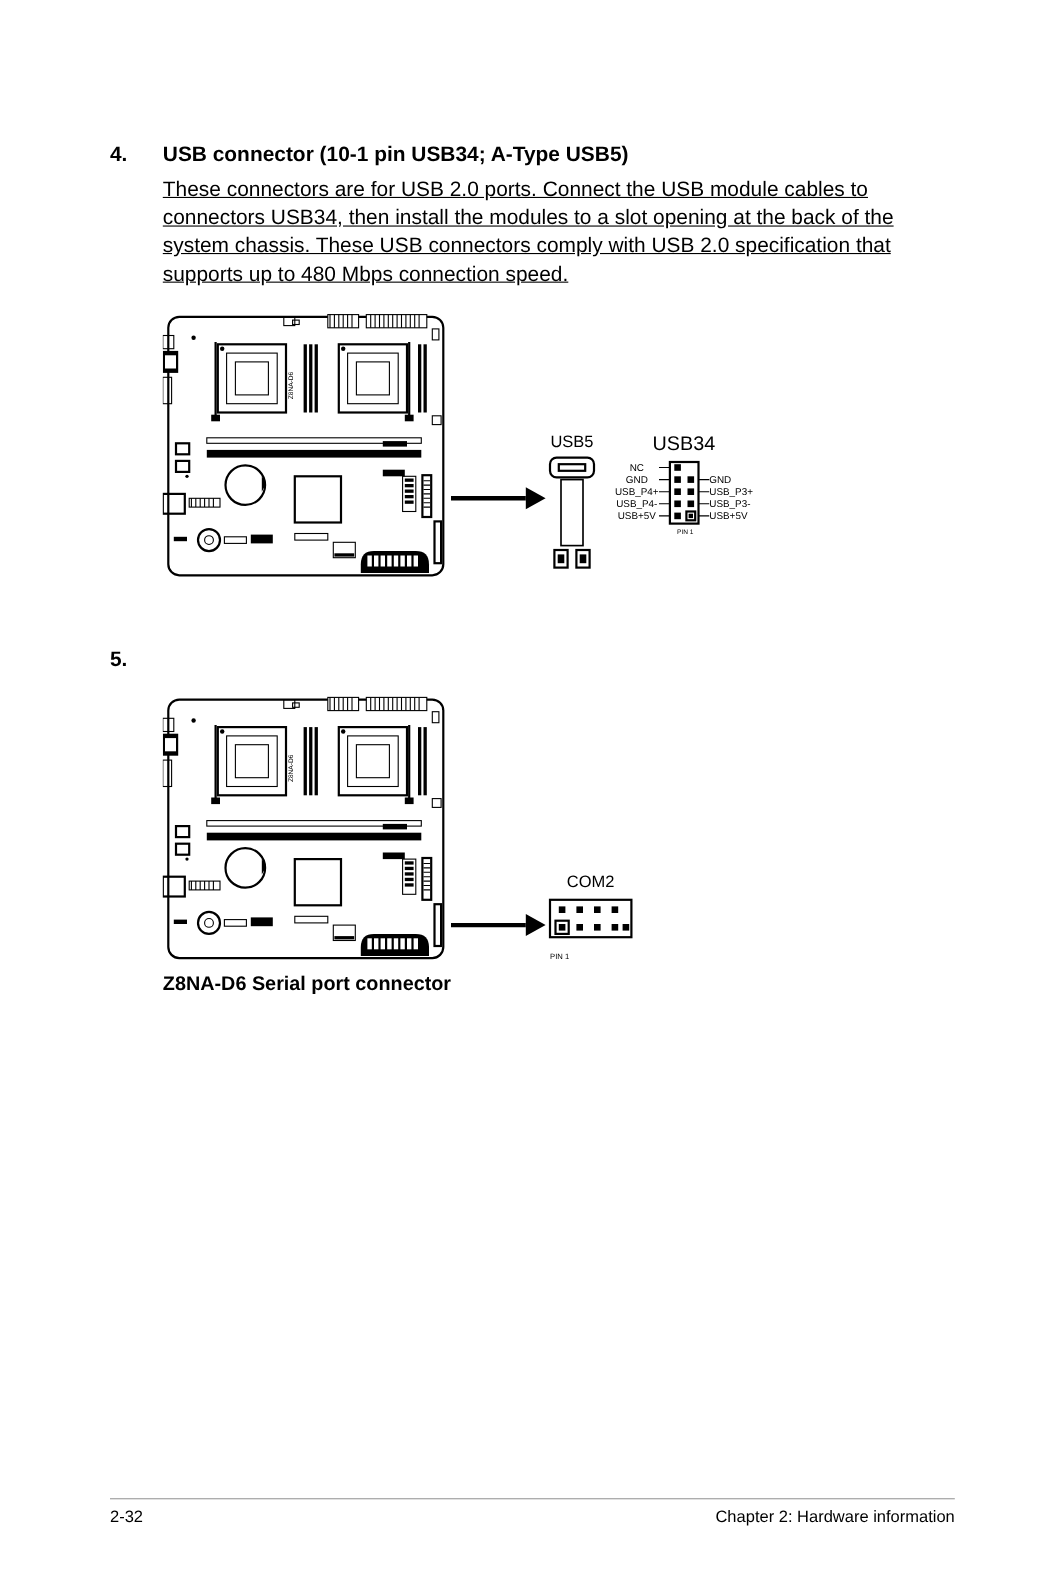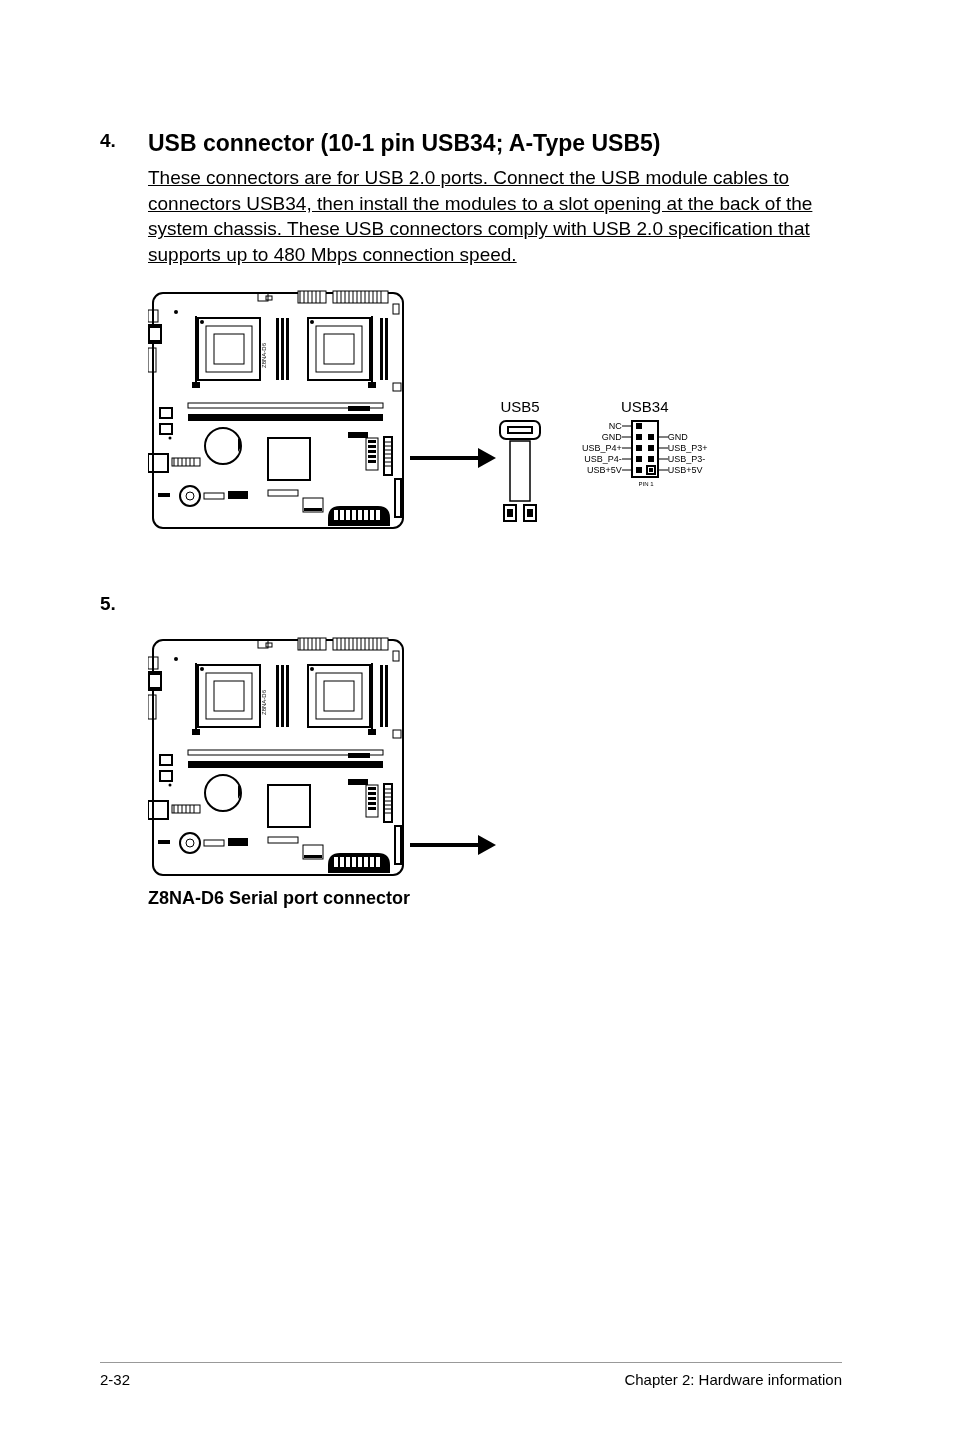--- a/index.html
+++ b/index.html
@@ -24,42 +24,42 @@
 }
 .sec-num {
   width: 48px;
   font-weight: bold;
   font-size: 19px;
   flex-shrink: 0;
 }
 .sec-body { flex: 1; }
 .sec-title {
   font-weight: bold;
-  font-size: 23px;
+  font-size: 19px;
   margin-bottom: 8px;
 }
 .sec-text {
   font-size: 19px;
   line-height: 1.35;
   text-decoration: underline;
 }
 .figure {
   margin: 20px 0 60px 48px;
 }
 .fig-caption {
   font-weight: bold;
   font-size: 18px;
   margin-top: 8px;
 }
 .board-svg { }
 .footer {
   position: absolute;
   bottom: 50px;
   left: 100px;
-  right: 112px;
+  right: 86px;
   border-top: 1px solid #999;
   padding-top: 8px;
   display: flex;
   justify-content: space-between;
   font-size: 15px;
 }
 .fig-row {
   display: flex;
   align-items: center;
   gap: 0;
@@ -230,42 +230,42 @@
       <svg class="board-svg" width="260" height="245">
         <use href="#mb-outline"></use>
 
       </svg>
 
       <svg width="90" height="245">
         <line x1="2" y1="170" x2="70" y2="170" stroke="#000" stroke-width="4"></line>
         <polygon points="70,160 88,170 70,180" fill="#000"></polygon>
       </svg>
 
-      <div style="display:flex; gap:40px; align-items:flex-start; margin-top:110px;">
+      <div style="display:flex; gap:17px; align-items:flex-start; margin-top:110px;">
 
         <div style="text-align:center;">
           <div style="font-size:15px; margin-bottom:4px;">USB5</div>
           <svg width="44" height="110">
             <rect x="2" y="2" width="40" height="18" rx="6" fill="none" stroke="#000" stroke-width="2"></rect>
             <rect x="10" y="8" width="24" height="6" fill="none" stroke="#000" stroke-width="2"></rect>
 
             <rect x="12" y="22" width="20" height="60" fill="none" stroke="#000" stroke-width="1.5"></rect>
 
             <rect x="6" y="86" width="12" height="16" fill="none" stroke="#000" stroke-width="2"></rect>
             <rect x="9" y="90" width="6" height="8" fill="#000"></rect>
             <rect x="26" y="86" width="12" height="16" fill="none" stroke="#000" stroke-width="2"></rect>
             <rect x="29" y="90" width="6" height="8" fill="#000"></rect>
           </svg>
         </div>
 
         <div style="text-align:center;">
-          <div style="font-size:15px; margin-bottom:4px;">USB34</div>
+          <div style="font-size:18px; margin-bottom:4px;">USB34</div>
           <div style="display:flex; align-items:flex-start;">
 
-            <div class="pin-labels" style="text-align:right; margin-top:2px;">
+            <div class="pin-labels" style="margin-top:2px;">
               <div style="height:11px;">NC</div>
               <div style="height:11px;">GND</div>
               <div style="height:11px;">USB_P4+</div>
               <div style="height:11px;">USB_P4-</div>
               <div style="height:11px;">USB+5V</div>
             </div>
 
             <svg width="46" height="70">
 
               <line x1="0" y1="7" x2="10" y2="7" stroke="#000"></line>
@@ -316,20 +316,39 @@
   <div class="figure" style="margin-bottom:20px;">
     <div class="fig-row">
       <svg class="board-svg" width="260" height="245">
         <use href="#mb-outline"></use>
       </svg>
       <svg width="90" height="245">
         <line x1="2" y1="210" x2="70" y2="210" stroke="#000" stroke-width="4"></line>
         <polygon points="70,200 88,210 70,220" fill="#000"></polygon>
       </svg>
 
+      <div style="margin-top:160px;">
+        <div style="font-size:15px; text-align:center; margin-bottom:6px;">COM2</div>
+        <svg width="78" height="46">
+          <rect x="2" y="2" width="74" height="34" fill="none" stroke="#000" stroke-width="2"></rect>
+
+          <rect x="10" y="8" width="6" height="6" fill="#000"></rect>
+          <rect x="26" y="8" width="6" height="6" fill="#000"></rect>
+          <rect x="42" y="8" width="6" height="6" fill="#000"></rect>
+          <rect x="58" y="8" width="6" height="6" fill="#000"></rect>
+
+          <rect x="7" y="21" width="12" height="12" fill="none" stroke="#000" stroke-width="2"></rect>
+          <rect x="10" y="24" width="6" height="6" fill="#000"></rect>
+          <rect x="26" y="24" width="6" height="6" fill="#000"></rect>
+          <rect x="42" y="24" width="6" height="6" fill="#000"></rect>
+          <rect x="58" y="24" width="6" height="6" fill="#000"></rect>
+          <rect x="68" y="24" width="6" height="6" fill="#000"></rect>
+        </svg>
+        <div style="font-size:7px; margin-left:2px;">PIN 1</div>
+      </div>
     </div>
     <div class="fig-caption">Z8NA-D6 Serial port connector</div>
   </div>
 
   <div class="footer">
     <span>2-32</span>
     <span>Chapter 2: Hardware information</span>
   </div>
 
 </div>

